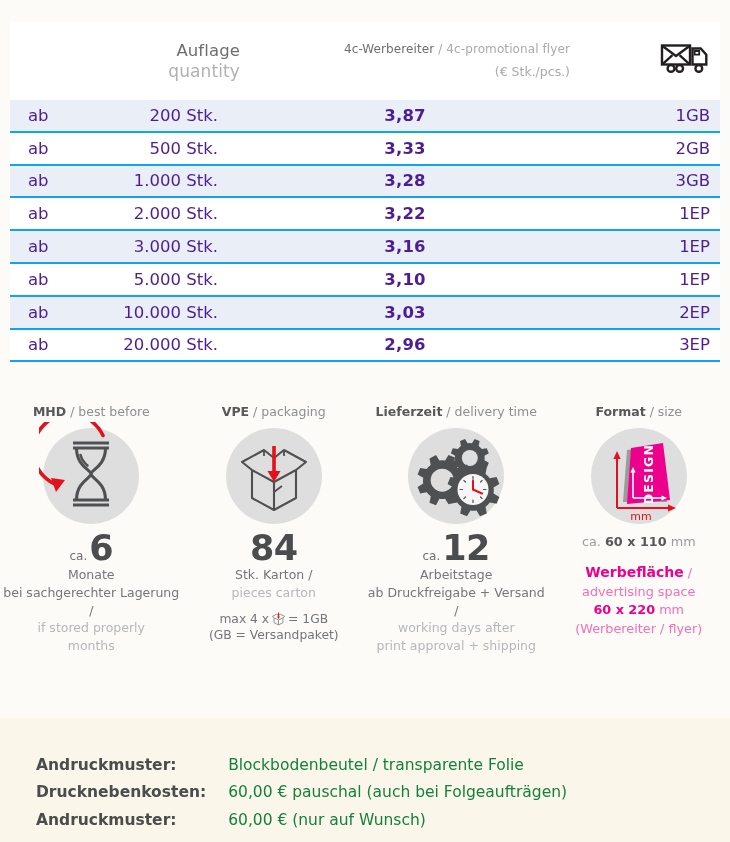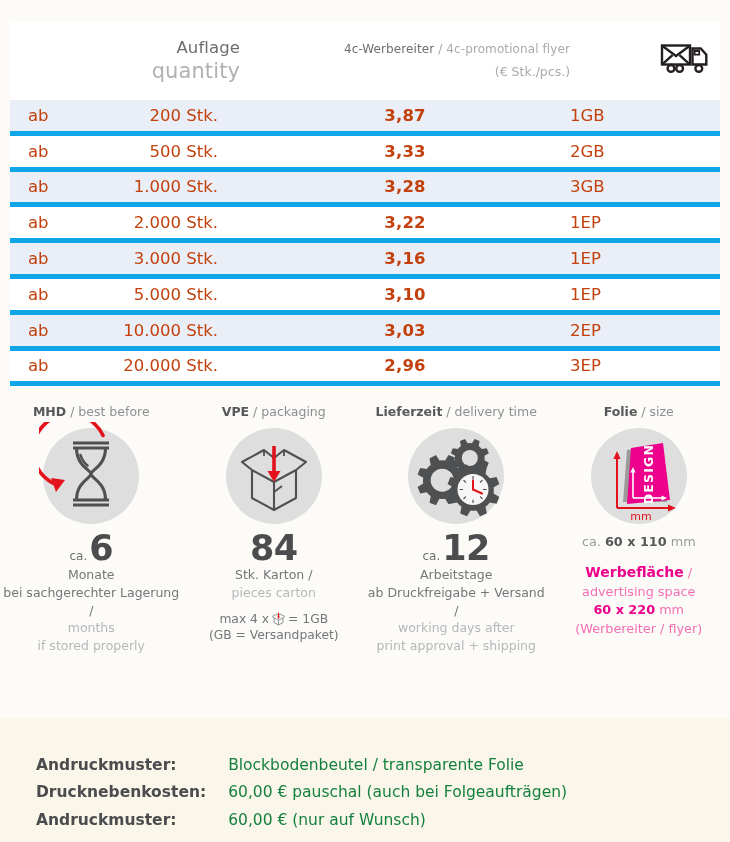--- a/index.html
+++ b/index.html
@@ -48,21 +48,21 @@
     align-items: flex-end;
     justify-content: center;
     line-height: 1.28;
   }
   .th-qty-line1 {
     font-size: 16.5px;
     color: #6d6e70;
     letter-spacing: .1px;
   }
   .th-qty-line2 {
-    font-size: 21px;
+    font-size: 17px;
     color: #b0b1b3;
     letter-spacing: .1px;
   }
   .th-prod-line1 {
     font-size: 12px;
     color: #6d6e70;
     letter-spacing: .1px;
     white-space: nowrap;
   }
   .th-prod-line1 .en {
@@ -81,22 +81,22 @@
   .truck-icon {
     display: inline-block;
     width: 50px;
     height: 34px;
   }
 
   table.price-table tbody td {
     padding: 0;
     height: 30.8px;
     font-size: 16.5px;
-    color: #c2410c;
-    border-bottom: 5px solid #0ea5e9;
+    color: #4c1d95;
+    border-bottom: 2px solid #0ea5e9;
     vertical-align: middle;
   }
   tbody tr.shaded td {
     background: #eaeef7;
   }
   tbody tr.plain td {
     background: #ffffff;
   }
   td.c-ab {
     padding-left: 18px !important;
@@ -108,20 +108,21 @@
     padding-right: 22px !important;
     color: #6d6e70;
   }
   td.c-price {
     text-align: center;
     font-weight: bold;
     color: #4b4c4e;
     letter-spacing: .2px;
   }
   td.c-code {
+    text-align: right;
     padding-right: 10px !important;
     color: #8d8f92;
   }
 
   
   .features {
     position: absolute;
     left: 0;
     top: 404px;
     width: 730px;
@@ -358,22 +359,22 @@
             </g>
             <path d="M18.5 63 A36.5 36.5 0 1 1 64 13.5" fill="none" stroke="#e3111b" stroke-width="3.6" stroke-linecap="round"></path>
             <polygon points="12,56 26,58 17,70" fill="#e3111b"></polygon>
           </svg>
         </span>
       </div>
       <div class="feat-big"><span class="ca">ca.</span><span class="num">6</span></div>
       <div class="feat-lines">
         <div class="ln-de">Monate</div>
         <div class="ln-de">bei sachgerechter Lagerung /</div>
+        <div class="ln-en">if stored properly</div>
         <div class="ln-en">months</div>
-        <div class="ln-en">if stored properly</div>
       </div>
     </div>
 
     <div class="feature">
       <div class="feat-title"><b>VPE</b><span> / </span><span>packaging</span></div>
       <div class="feat-circle">
         <span>
           <svg viewBox="0 0 96 96" width="96" height="96" aria-hidden="true">
             <g fill="none" stroke="#4f5052" stroke-width="2.1" stroke-linejoin="round">
               <path d="M26 44 L48 56 L70 44"></path>
@@ -449,21 +450,21 @@
       <div class="feat-big"><span class="ca">ca.</span><span class="num">12</span></div>
       <div class="feat-lines">
         <div class="ln-de">Arbeitstage</div>
         <div class="ln-de">ab Druckfreigabe + Versand /</div>
         <div class="ln-en">working days after</div>
         <div class="ln-en">print approval + shipping</div>
       </div>
     </div>
 
     <div class="feature">
-      <div class="feat-title"><b>Folie</b><span> / </span><span>size</span></div>
+      <div class="feat-title"><b>Format</b><span> / </span><span>size</span></div>
       <div class="feat-circle">
         <span>
           <svg viewBox="0 0 96 96" width="96" height="96" aria-hidden="true">
             <polygon points="36,24 68,19 76,76 32,76" fill="#9b9b9b"></polygon>
             <polygon points="40,22 72,17 79,74 36,78" fill="#ec008c"></polygon>
             <text x="62" y="48" fill="#ffffff" font-family="'DejaVu Sans','Liberation Sans',sans-serif" font-size="12.5" font-weight="bold" letter-spacing="1.2" transform="rotate(-90 62 48)" text-anchor="middle">DESIGN</text>
             <g stroke="#ffffff" stroke-width="1.6">
               <line x1="42" y1="72" x2="42" y2="44"></line>
               <polygon points="39.4,46.5 44.6,46.5 42,41" fill="#ffffff" stroke="none"></polygon>
               <line x1="42" y1="72" x2="73" y2="72"></line>

